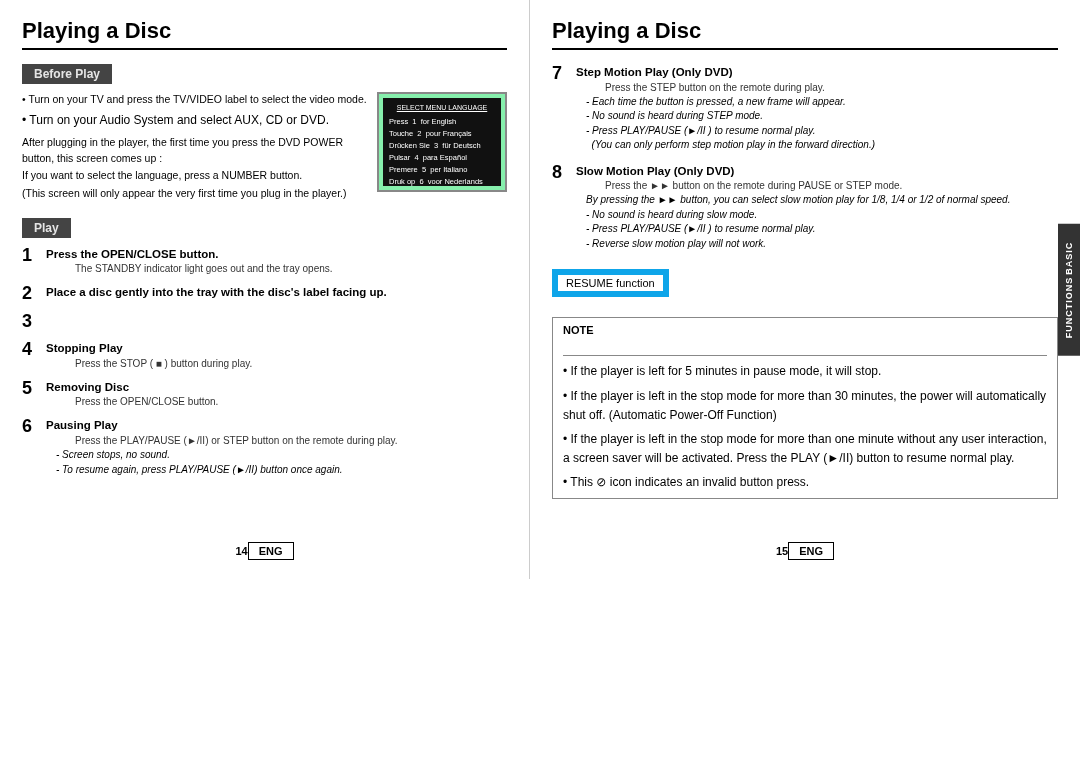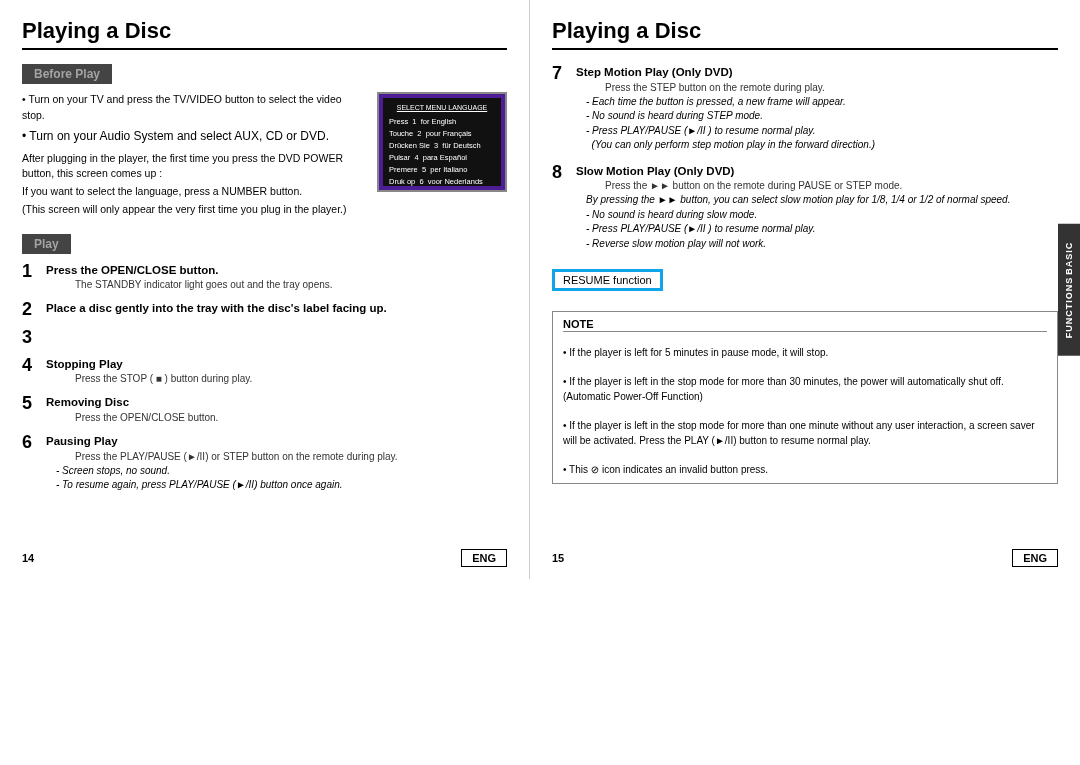--- a/index.html
+++ b/index.html
@@ -36,29 +36,29 @@
     .page-title {
       font-size: 22px;
       font-weight: bold;
       border-bottom: 2px solid #000;
       padding-bottom: 4px;
       margin-bottom: 14px;
     }
     
     .section-header {
       background: #444;
-      color: #a3a3a3;
+      color: #e5e5e5;
       font-weight: bold;
       font-size: 12px;
       padding: 3px 12px;
       display: inline-block;
       margin-bottom: 8px;
     }
     .section-box {
-      border: 3px solid #0ea5e9;
+      border: 6px solid #0ea5e9;
       padding: 2px 8px;
       display: inline-block;
       margin-bottom: 8px;
     }
     .section-note-box {
       border: 1px solid #888;
       padding: 6px 10px;
       margin-top: 8px;
     }
     
@@ -69,21 +69,21 @@
     }
     .before-play-text {
       flex: 1;
       font-size: 10.5px;
       line-height: 1.5;
     }
     .tv-image {
       width: 130px;
       height: 100px;
       border: 2px solid #888;
-      background: #4c1d95;
+      background: #86efac;
       position: relative;
       flex-shrink: 0;
       display: flex;
       align-items: center;
       justify-content: center;
     }
     .tv-screen {
       width: 118px;
       height: 88px;
       background: #111;
@@ -130,24 +130,24 @@
     }
     .sub-bullet {
       padding-left: 10px;
       font-size: 10px;
       line-height: 1.45;
       font-style: italic;
     }
     
     .page-footer {
       position: absolute;
-      bottom: 12px;
+      bottom: 19px;
       width: calc(100% - 44px);
       display: flex;
-      justify-content: space-between;
+      justify-content: center;
       align-items: center;
     }
     .page-number {
       font-size: 11px;
       font-weight: bold;
     }
     .eng-box {
       border: 1.5px solid #000;
       padding: 2px 10px;
       font-weight: bold;
@@ -173,39 +173,39 @@
     }
     .resume-text {
       font-size: 10px;
       line-height: 1.5;
       margin-top: 6px;
     }
     .note-section {
       margin-top: 12px;
     }
     .note-text {
-      font-size: 10px;
+      font-size: 12px;
       line-height: 1.55;
-      margin-top: 13px;
+      margin-top: 6px;
     }
   </style>
 </head>
 <body>
 
 <div class="page-container">
 
   <div class="left-page">
 
     <div class="page-title">Playing a Disc</div>
 
     <div>
       <div class="section-header">Before Play</div>
       <div class="before-play-section">
         <div class="before-play-text">
-          <div style="font-size:10.5px;line-height:1.5;margin-bottom:3px;">• Turn on your TV and press the TV/VIDEO button to select the video stop.</div>
+          <div style="font-size:10.5px;line-height:1.5;margin-bottom:3px;">• Turn on your TV and press the TV/VIDEO label to select the video mode.</div>
           <div style="font-size:12px;line-height:1.5;margin-bottom:6px;">• Turn on your Audio System and select AUX, CD or DVD.</div>
           <div style="font-size:10.5px;line-height:1.5;margin-bottom:2px;">After plugging in the player, the first time you press the DVD POWER button, this screen comes up :</div>
           <div style="font-size:10.5px;line-height:1.5;margin-bottom:2px;">If you want to select the language, press a NUMBER button.</div>
           <div style="font-size:10.5px;line-height:1.5;">(This screen will only appear the very first time you plug in the player.)</div>
         </div>
         <div class="tv-image">
           <div class="tv-screen">
             <div class="tv-screen-title">SELECT MENU LANGUAGE</div>
             <div>Press &nbsp;1&nbsp; for English</div>
             <div>Touche &nbsp;2&nbsp; pour Français</div>
@@ -303,21 +303,21 @@
     </div>
 
     <div class="resume-section">
       <div class="section-box">
         <span>RESUME function</span>
       </div>
     </div>
 
     <div class="note-section">
       <div class="section-note-box">
-        <div style="font-weight:bold;font-size:11px;border-bottom:1px solid #888;margin-bottom:5px;padding-bottom:1px;">NOTE</div>
+        <div style="font-weight:bold;font-size:11px;border-bottom:1px solid #888;margin-bottom:5px;padding-bottom:19px;">NOTE</div>
         <div class="note-text">• If the player is left for 5 minutes in pause mode, it will stop.</div>
         <div class="note-text">• If the player is left in the stop mode for more than 30 minutes, the power will automatically shut off. (Automatic Power-Off Function)</div>
         <div class="note-text">• If the player is left in the stop mode for more than one minute without any user interaction, a screen saver will be activated. Press the PLAY (►/II) button to resume normal play.</div>
         <div class="note-text">• This ⊘ icon indicates an invalid button press.</div>
       </div>
     </div>
 
     <div style="position:absolute;right:0;top:50%;transform:translateY(-50%);width:22px;background:#333;color:#fff;display:flex;flex-direction:column;align-items:center;justify-content:center;padding:18px 4px;gap:2px;">
       <span style="writing-mode:vertical-rl;transform:rotate(180deg);font-size:9px;font-weight:bold;letter-spacing:1px;">BASIC</span>
       <span style="writing-mode:vertical-rl;transform:rotate(180deg);font-size:9px;font-weight:bold;letter-spacing:1px;">FUNCTIONS</span>

